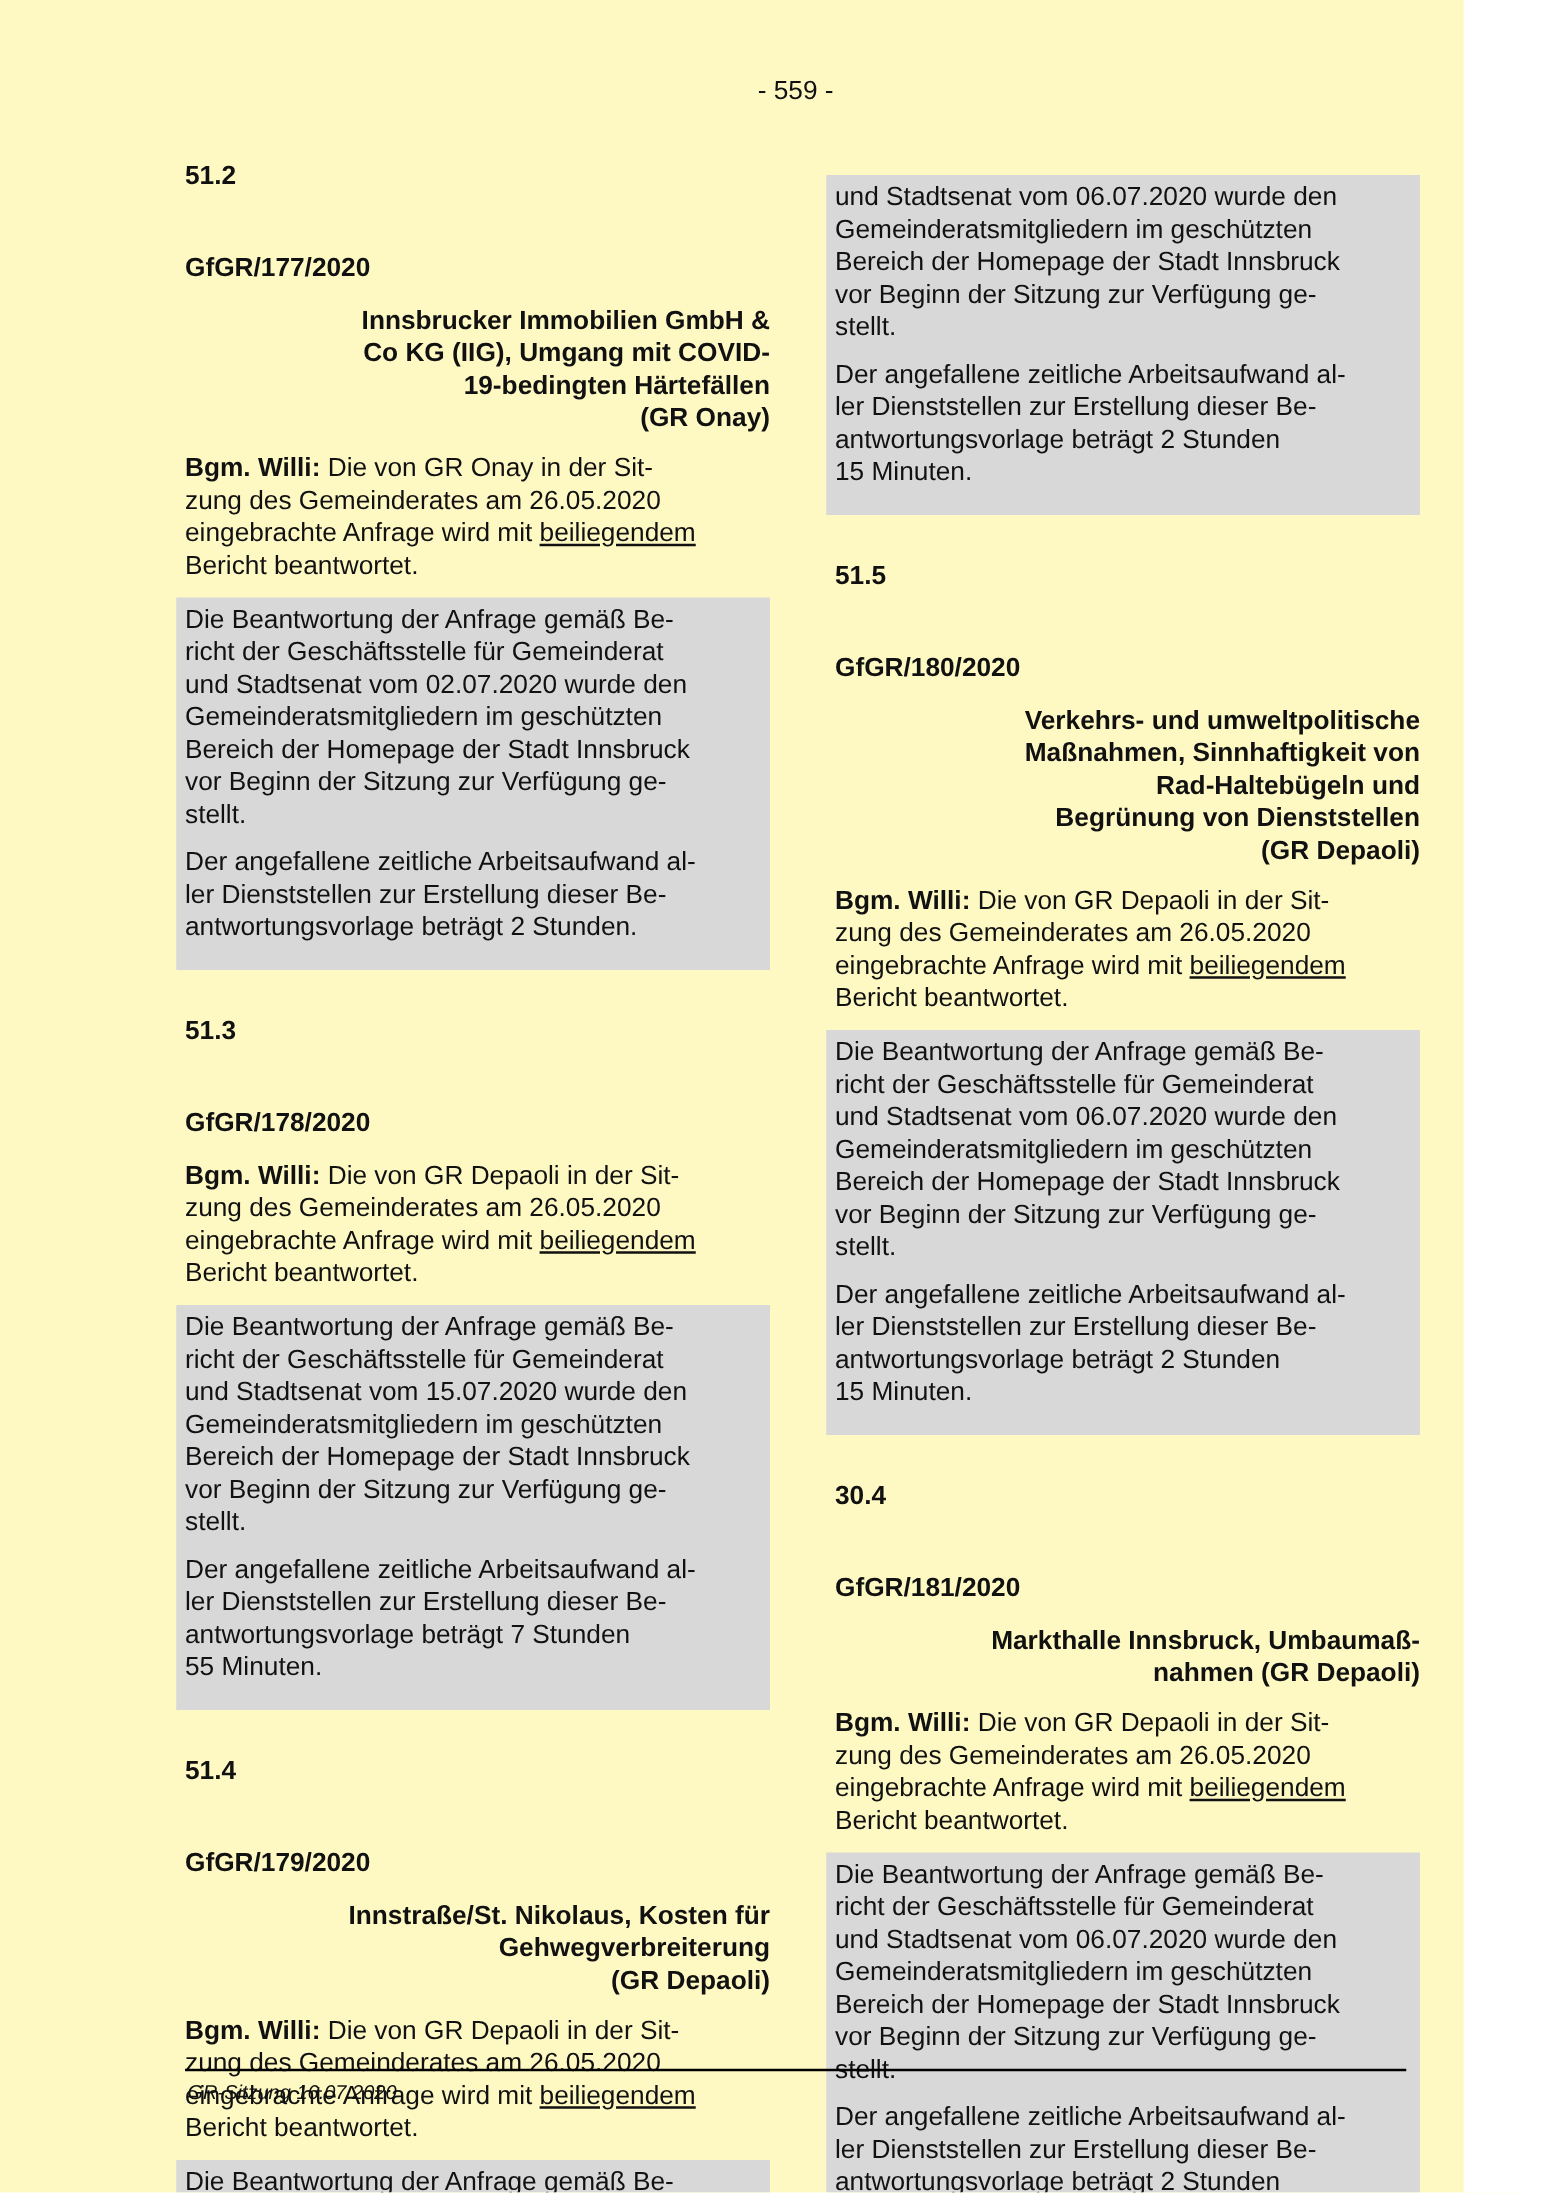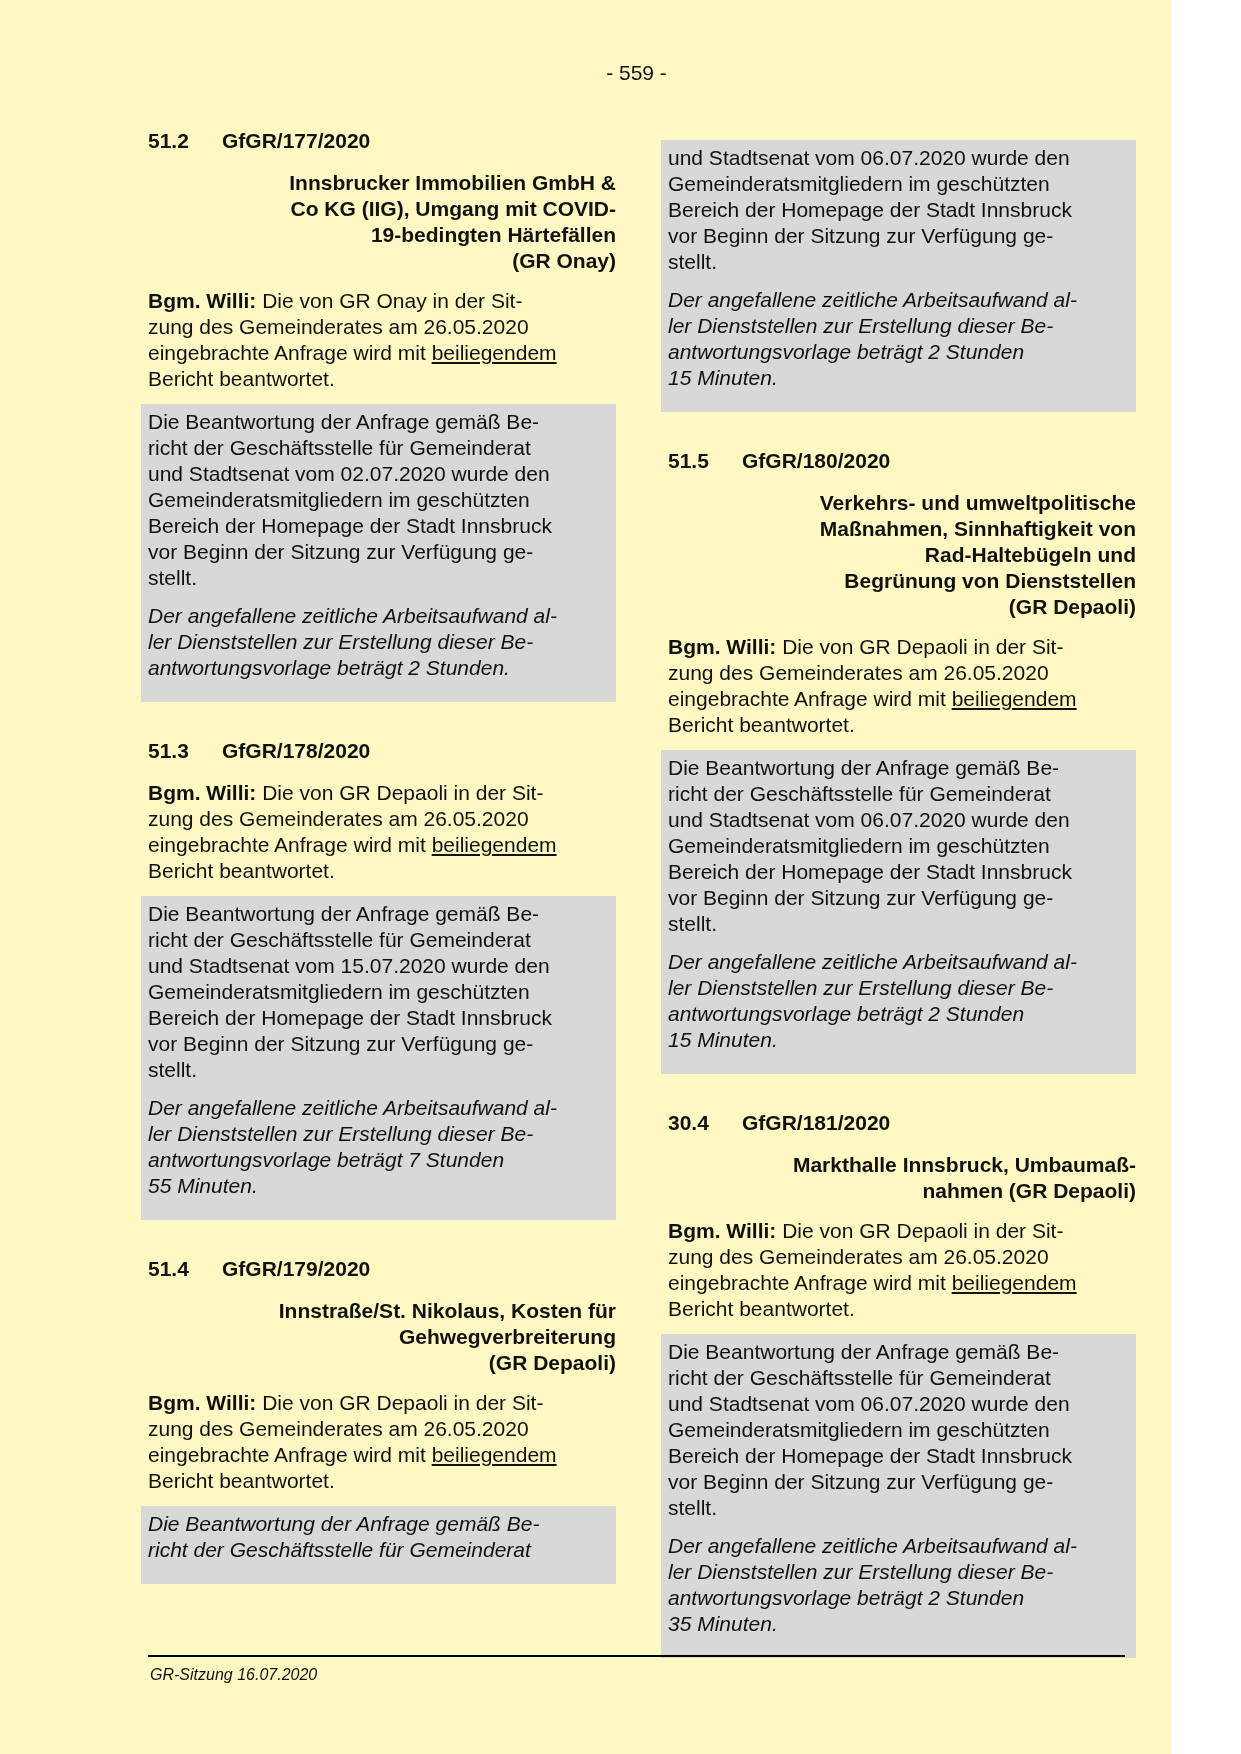--- a/index.html
+++ b/index.html
@@ -13,32 +13,32 @@
     position:absolute; top:60px; left:148px; width:977px;
     text-align:center; font-size:21px; line-height:26px;
   }
   .col {
     position:absolute; width:468px;
     font-size:21px; line-height:26px;
   }
   .col-left  { left:148px; top:128px; }
   .col-right { left:668px; top:140px; }
   .sec { margin-bottom:36px; }
-  .sec-head { display:flex; font-weight:700; margin:0 0 16px 0; }
+  .sec-head { display:flex; font-weight:700; margin:0 0 16px 0;flex-direction:column; }
   .sec-num  { flex:0 0 74px; width:74px; }
   .sec-title {
     font-weight:700; margin:0 0 14px 74px;
     white-space:pre-line; font-size:21px; line-height:26px;text-align:right;
   }
   .para { margin:0 0 12px 0; white-space:pre-line; }
   .hl {
     background:var(--highlight, #d8d8d8);
     margin-left:-7px; padding:5px 8px 21px 7px;
   }
-  .hl .para:last-child { margin-bottom:0;font-style:italic; }
+  .hl .para:last-child { margin-bottom:0; }
   .b { font-weight:700; }
   .u { text-decoration:underline; }
   .footer-rule {
     position:absolute; left:148px; top:1655px; width:977px; height:2px;
     background:#000;
   }
   .footer-text {
     position:absolute; left:150px; top:1663px;
     font-size:16px; line-height:24px;font-style:italic;
   }

